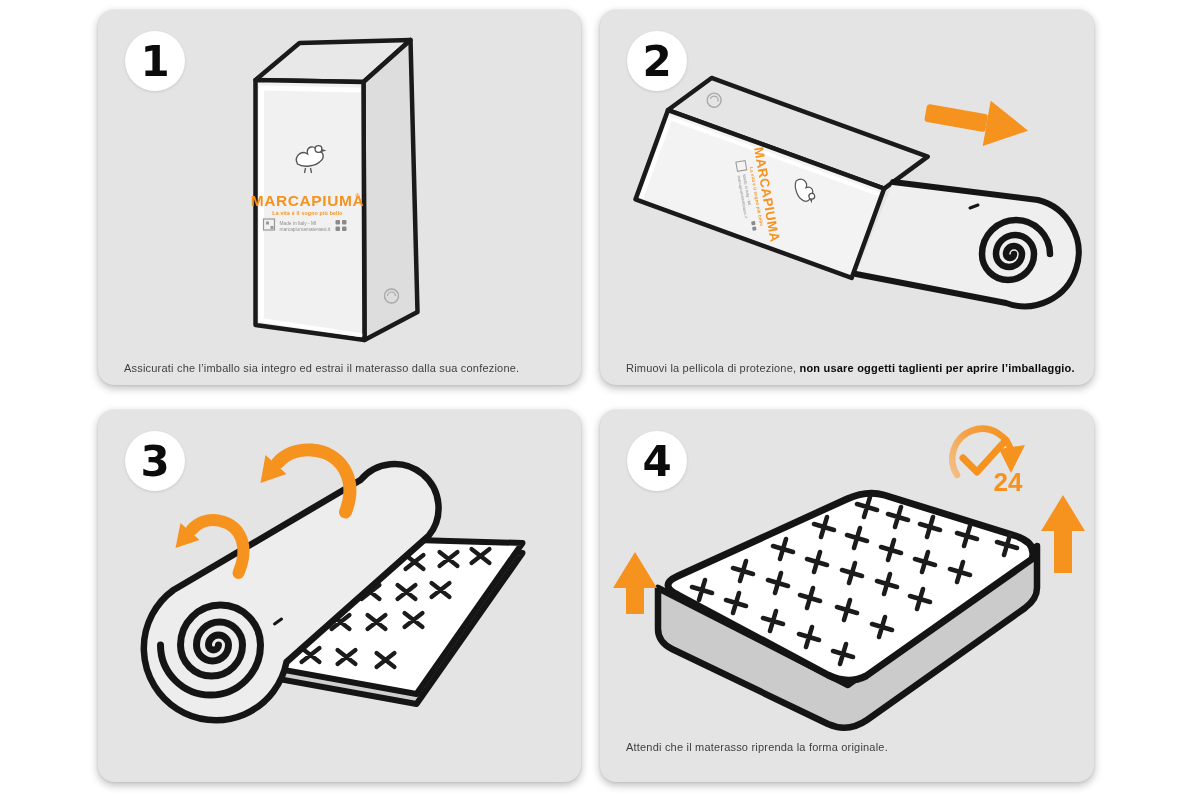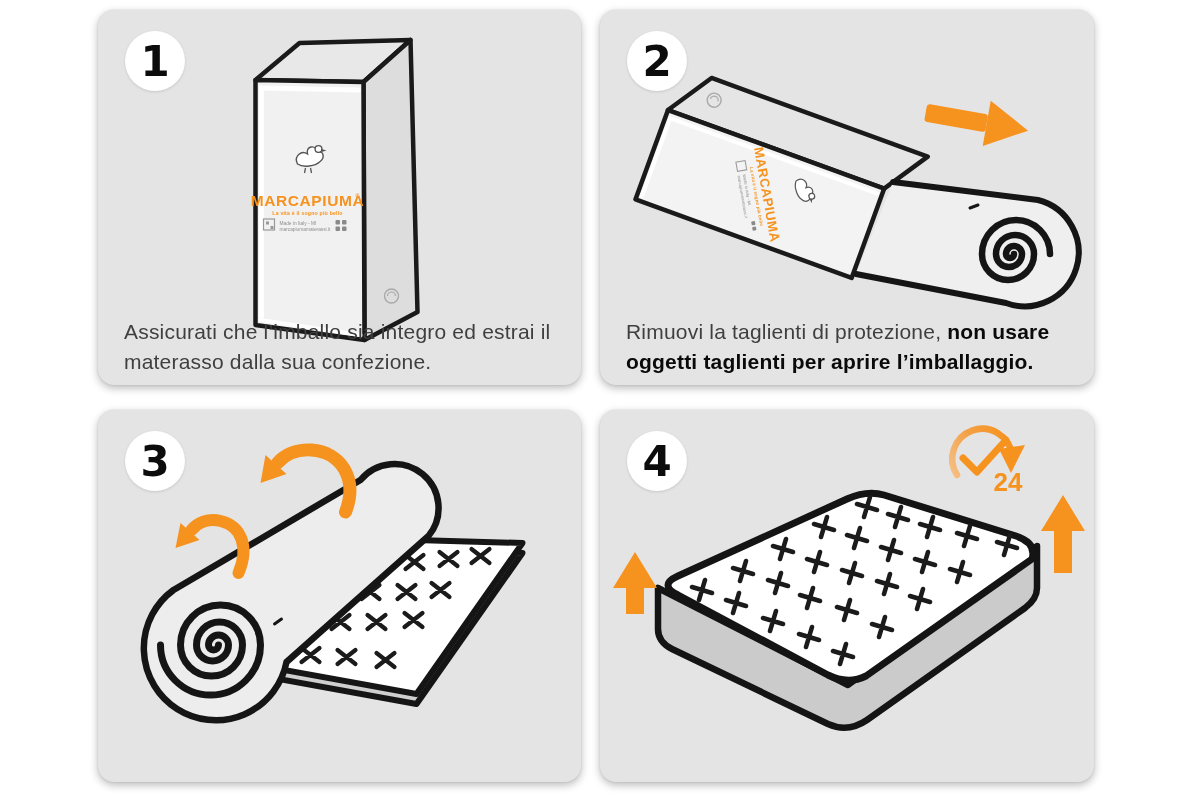--- a/index.html
+++ b/index.html
@@ -11,21 +11,21 @@
   #p1{left:98px;top:10px;width:483px;height:375px;}
   #p2{left:600px;top:10px;width:494px;height:375px;}
   #p3{left:98px;top:410px;width:483px;height:372px;}
   #p4{left:600px;top:410px;width:494px;height:372px;}
   .illus{position:absolute;inset:0;width:100%;height:100%;}
   .badge{position:absolute;left:27px;top:21px;width:60px;height:60px;border-radius:50%;
          background:#ffffff;display:flex;align-items:center;justify-content:center;
          font-family:"DejaVu Sans","Liberation Sans",sans-serif;font-weight:800;
          font-size:42px;color:#0c0c0c;box-shadow:0 1px 3px rgba(0,0,0,.12);}
   .caption{position:absolute;left:26px;right:14px;bottom:8px;margin:0;
-           font-size:21px;line-height:1.42;letter-spacing:.2px;color:#3f3f3f;}
+           font-size:11px;line-height:1.42;letter-spacing:.2px;color:#3f3f3f;}
   #p4 .caption{bottom:26px;}
   .caption b{color:#0a0a0a;font-weight:700;}
   
   .brandname{font-family:"Liberation Sans",sans-serif;font-weight:bold;font-size:15.5px;
              fill:#F6921E;letter-spacing:.6px;text-anchor:middle;}
   .reg{font-family:"Liberation Sans",sans-serif;font-weight:bold;font-size:5.5px;fill:#F6921E;}
   .tagline{font-family:"Liberation Sans",sans-serif;font-weight:bold;font-size:5.2px;
            fill:#F6921E;letter-spacing:.2px;text-anchor:middle;}
   .tiny{font-family:"Liberation Sans",sans-serif;font-size:4.8px;fill:#8f8f8f;}
   .clock-label{font-family:"Liberation Sans",sans-serif;font-weight:bold;font-size:26px;
@@ -111,21 +111,21 @@
         </g>
         <g>
           <path d="M 285,172 L 430,190 A 54,54 0 1 1 398,293 L 248,264 Z" fill="#f0efef" stroke="none"></path>
           <path d="M 285,172 L 430,190 A 54,54 0 1 1 398,293 L 248,264" fill="none" stroke="#151515" stroke-width="6" stroke-linecap="round" stroke-linejoin="round"></path>
           <path d="M 406,244 a 4 4 0 1 1 -8 0 a 8 8 0 1 1 16 0 a 13 13 0 1 1 -26 0 a 19 19 0 1 1 38 0 a 26 26 0 1 1 -52 0 a 34 34 0 1 1 68 0" fill="none" stroke="#151515" stroke-width="6.5" stroke-linecap="round"></path>
           <path d="M 362,198 l 8,-3" stroke="#151515" stroke-width="3" stroke-linecap="round"></path>
         </g>
       </g>
     </svg>
     <div class="badge">2</div>
-    <p class="caption"><span>Rimuovi la taglienti di protezione, </span><b>non usare oggetti taglienti per aprire l’imballaggio.</b></p>
+    <p class="caption"><span>Rimuovi la pellicola di protezione, </span><b>non usare oggetti taglienti per aprire l’imballaggio.</b></p>
   </section>
 
   <section class="panel" id="p3">
     <svg class="illus" viewBox="0 0 482 372">
       <g>
         <path d="M 248,138 L 424,143 L 318,294 L 142,262 Z" fill="#cfcfcf" stroke="#151515" stroke-width="6" stroke-linejoin="round"></path>
         <path d="M 248,128 L 424,133 L 318,284 L 142,252 Z" fill="#ffffff" stroke="#151515" stroke-width="6" stroke-linejoin="round"></path>
         <path id="cross-pattern" fill="none" stroke="#1b1b1b" stroke-width="4.2" stroke-linecap="round" d="M307 145L325 159M325 145L307 159M341 142L359 156M359 142L341 156M373 139L391 153M391 139L373 153M263 175L281 189M281 175L263 189M299 175L317 189M317 175L299 189M333 173L351 187M351 173L333 187M233 205L251 219M251 205L233 219M269 205L287 219M287 205L269 219M306 203L324 217M324 203L306 217M203 238L221 252M221 238L203 252M239 240L257 254M257 240L239 254M278 243L296 257M296 243L278 257"></path>
       </g>
       <g>
@@ -164,15 +164,16 @@
         <polygon points="455,77 477,113 464,113 464,155 446,155 446,113 433,113" fill="#F6921E"></polygon>
         <g>
           <path d="M 349,57 A 30,30 0 1 1 404,37" fill="none" stroke="url(#clkGrad)" stroke-width="6.5" stroke-linecap="round"></path>
           <path d="M 355,40 L 369,54 L 398,22" fill="none" stroke="#F6921E" stroke-width="7" stroke-linecap="round" stroke-linejoin="round"></path>
           <polygon points="391,31 417,27 403,55" fill="#F6921E"></polygon>
           <text class="clock-label" x="400" y="73">24</text>
         </g>
       </g>
     </svg>
     <div class="badge">4</div>
+    <p class="caption"><span>Attendi che il materasso riprenda la forma originale.</span></p>
   </section>
 
 </div>
 
 </body></html>

